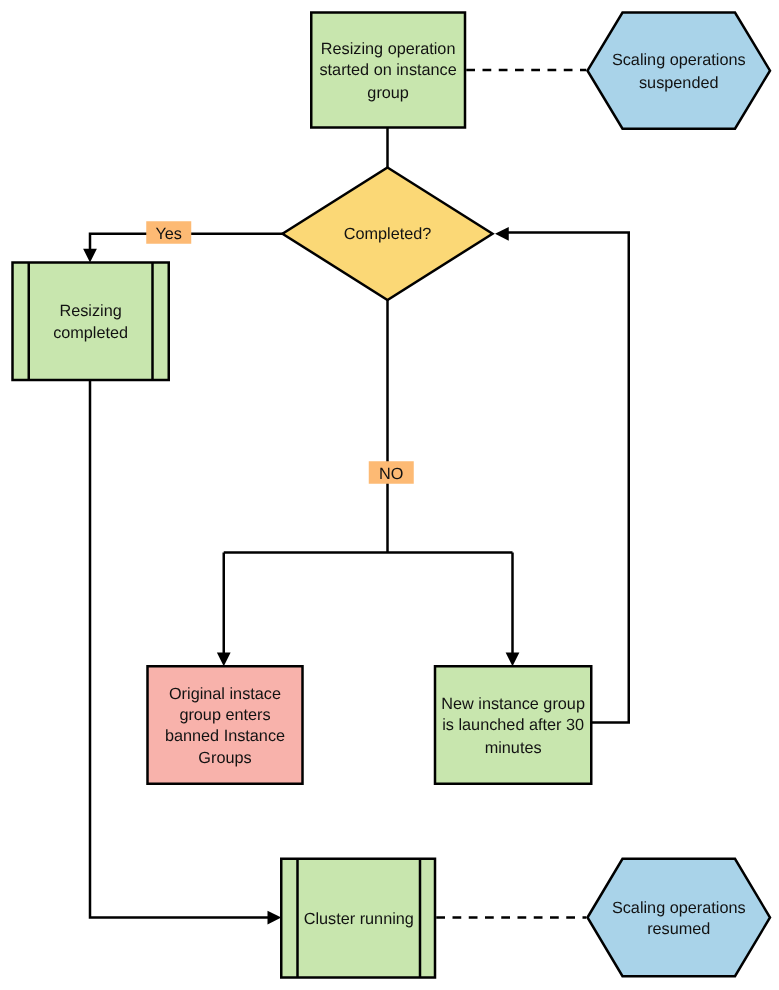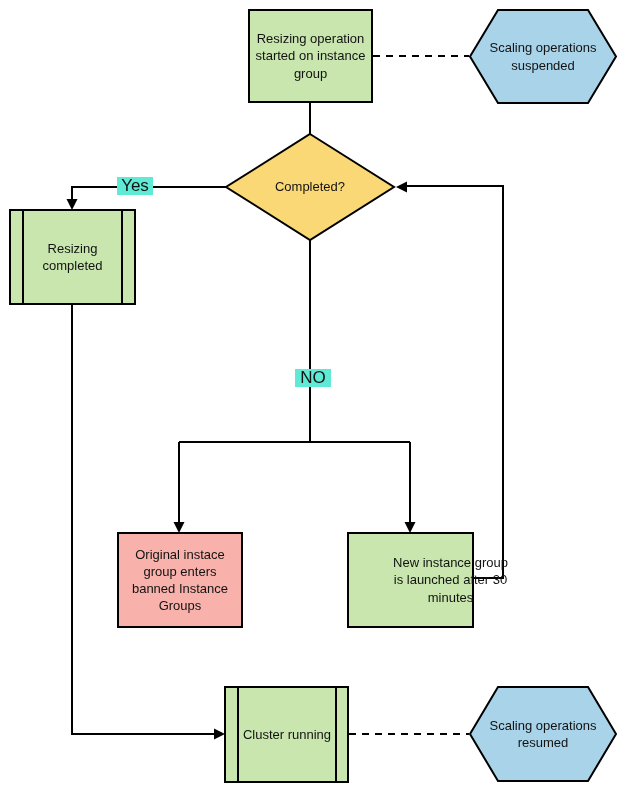--- a/index.html
+++ b/index.html
@@ -17,22 +17,22 @@
     position:absolute;
     display:flex; align-items:center; justify-content:center;
     text-align:center;
     font-size:13px; line-height:1.32;
     color:#121212;
     pointer-events:none;
   }
   .edge-label {
     position:absolute;
     display:flex; align-items:center; justify-content:center;
-    background:#5eead4;
-    font-size:17px; color:#121212;
+    background:#fdba74;
+    font-size:13px; color:#121212;
     padding:0 2px;
   }
   .wire { stroke:#000000; stroke-width:2; fill:none; }
   .wire.dashed { stroke-dasharray:7 6; }
   .node-stroke { stroke:#000000; stroke-width:2; }
   .arrowhead { fill:#000000; stroke:none; }
 </style>
 </head>
 <body>
 
@@ -89,21 +89,21 @@
   <div class="label" style="left:252px; top:12px; width:117px; height:88px;">Resizing operation started on instance group</div>
 
   <div class="label" style="left:481px; top:10px; width:124px; height:93px;">Scaling operations suspended</div>
 
   <div class="label" style="left:246px; top:167px; width:128px; height:40px;">Completed?</div>
 
   <div class="label" style="left:122px; top:537px; width:116px; height:86px;">Original instace group enters banned Instance Groups</div>
 
   <div class="label" style="left:30px; top:213px; width:85px; height:88px;">Resizing completed</div>
 
-  <div class="label" style="left:351px; top:537px; width:119px; height:86px;margin-left:40px;">New instance group is launched after 30 minutes</div>
+  <div class="label" style="left:351px; top:537px; width:119px; height:86px;">New instance group is launched after 30 minutes</div>
 
   <div class="label" style="left:242px; top:689px; width:90px; height:91px;">Cluster running</div>
 
   <div class="label" style="left:481px; top:687px; width:124px; height:94px;">Scaling operations resumed</div>
 
   <div class="edge-label" style="left:117px; top:177px; width:32px; height:18px;">Yes</div>
 
   <div class="edge-label" style="left:295px; top:341px; width:32px; height:18px;margin-top:28px;">NO</div>
 
 </div>

